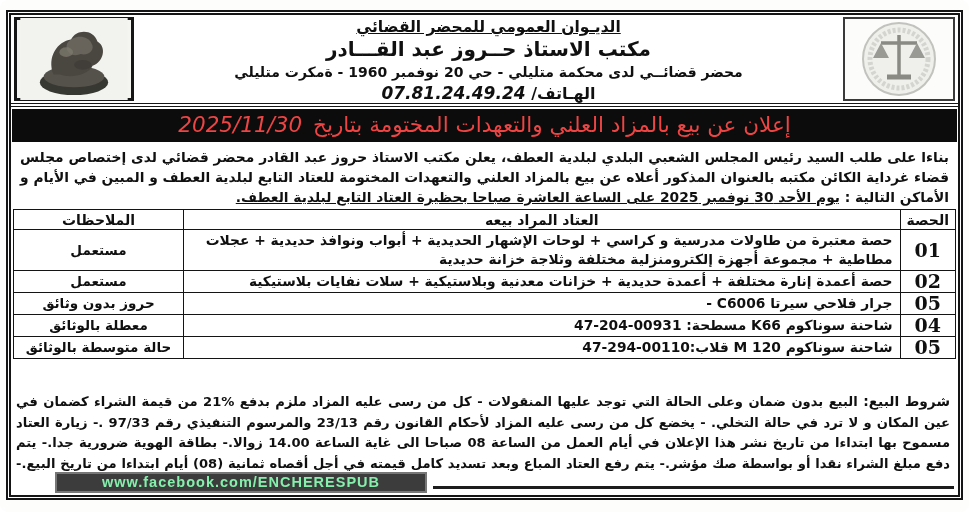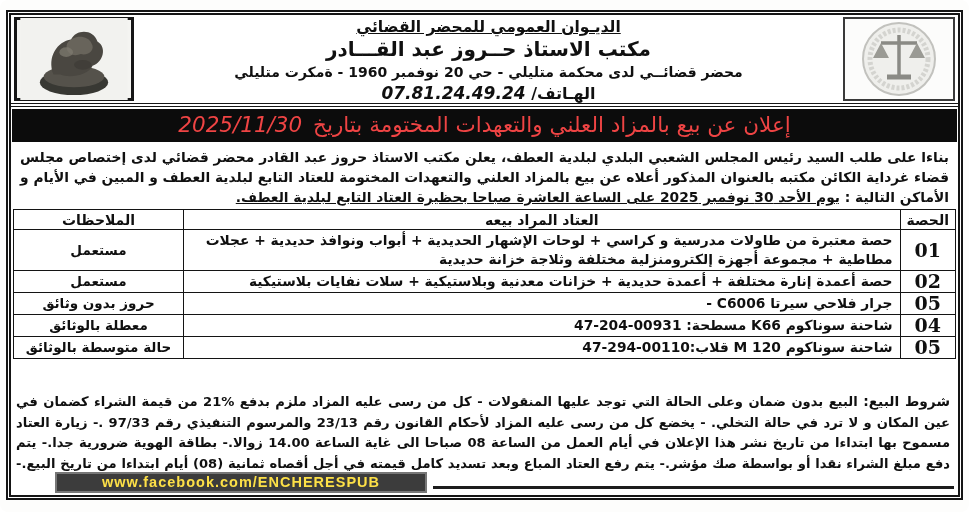--- a/index.html
+++ b/index.html
@@ -46,21 +46,21 @@
   td.cell-notes{ text-align:center; font-size:13.5px; }
   
   .conditions { flex:1; direction:rtl; text-align:justify; font-size:13.1px;
                 font-weight:bold; line-height:20.5px; padding:4px 8px 0 5px;
                 overflow:hidden;margin-top:28px; }
   .cond-label { font-size:13.8px; }
   .cond-phone { font-size:15px; letter-spacing:0.5px; }
   
   .footer-row { display:flex; align-items:center; height:24px; padding:0 2px 1px 2px; }
   .fb-bar { margin-left:42px; width:372px; height:21px; background:#3c3c3c;
-            border:2px solid #777; color:#fde047; text-align:center;
+            border:2px solid #777; color:#86efac; text-align:center;
             font-family:"Liberation Sans", sans-serif; font-weight:bold;
             font-size:14.5px; line-height:17px; letter-spacing:1px; }
   .footer-line { flex:1; height:3px; background:#1c1c1c; margin:10px 2px 0 6px; }
 </style>
 </head>
 <body>
 
 <div class="page">
   <div class="frame">
 

